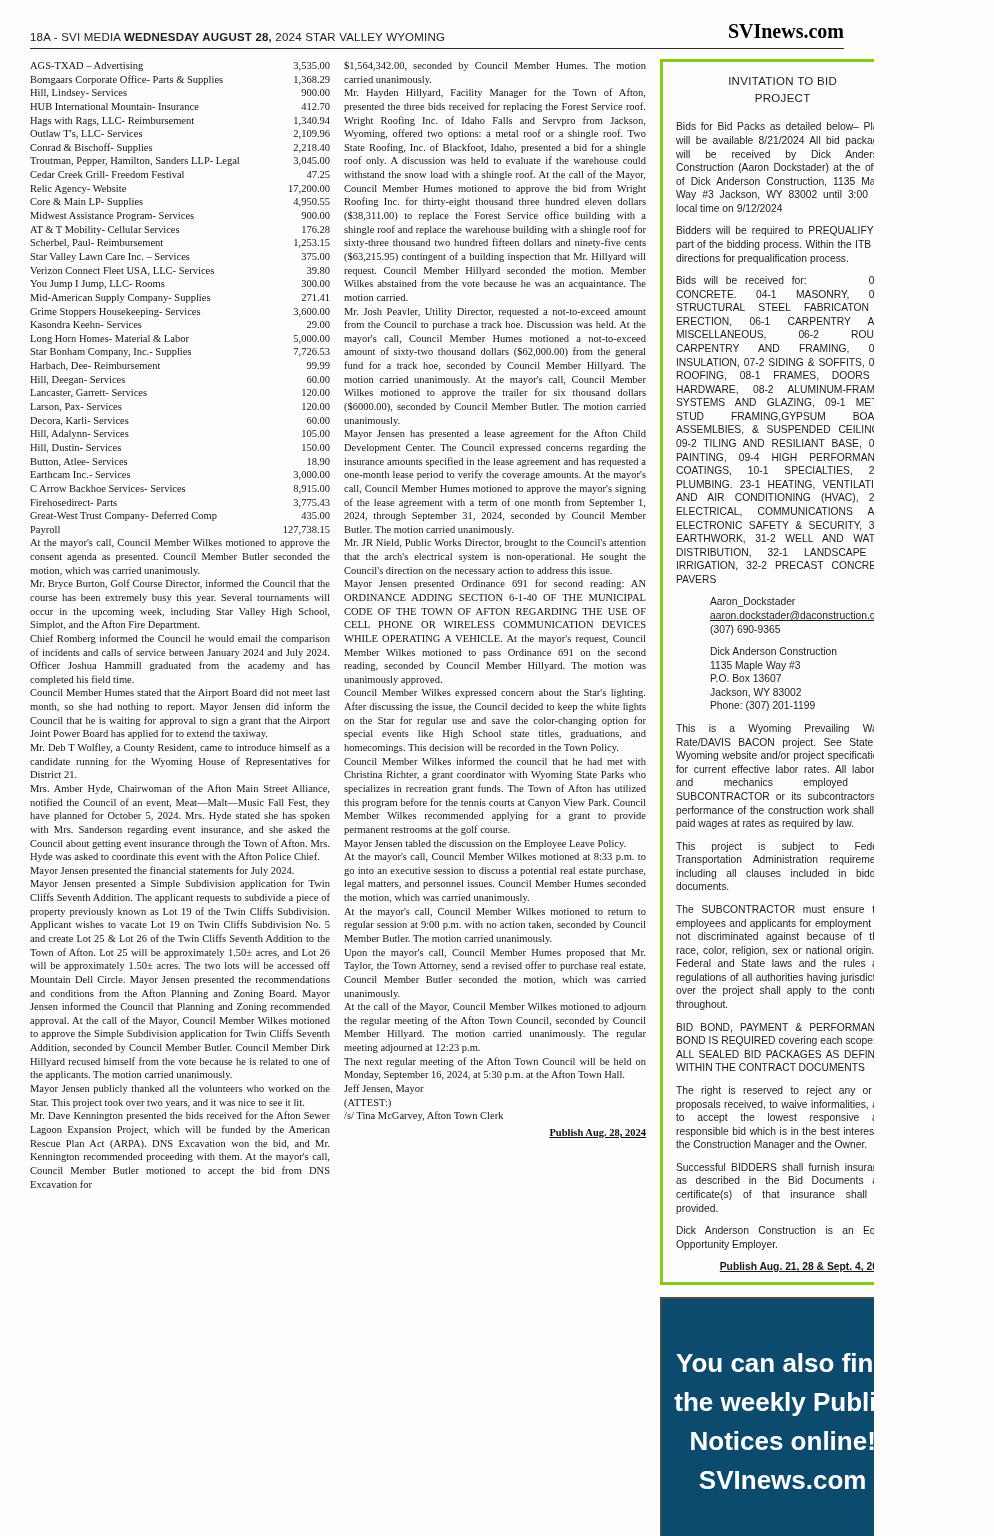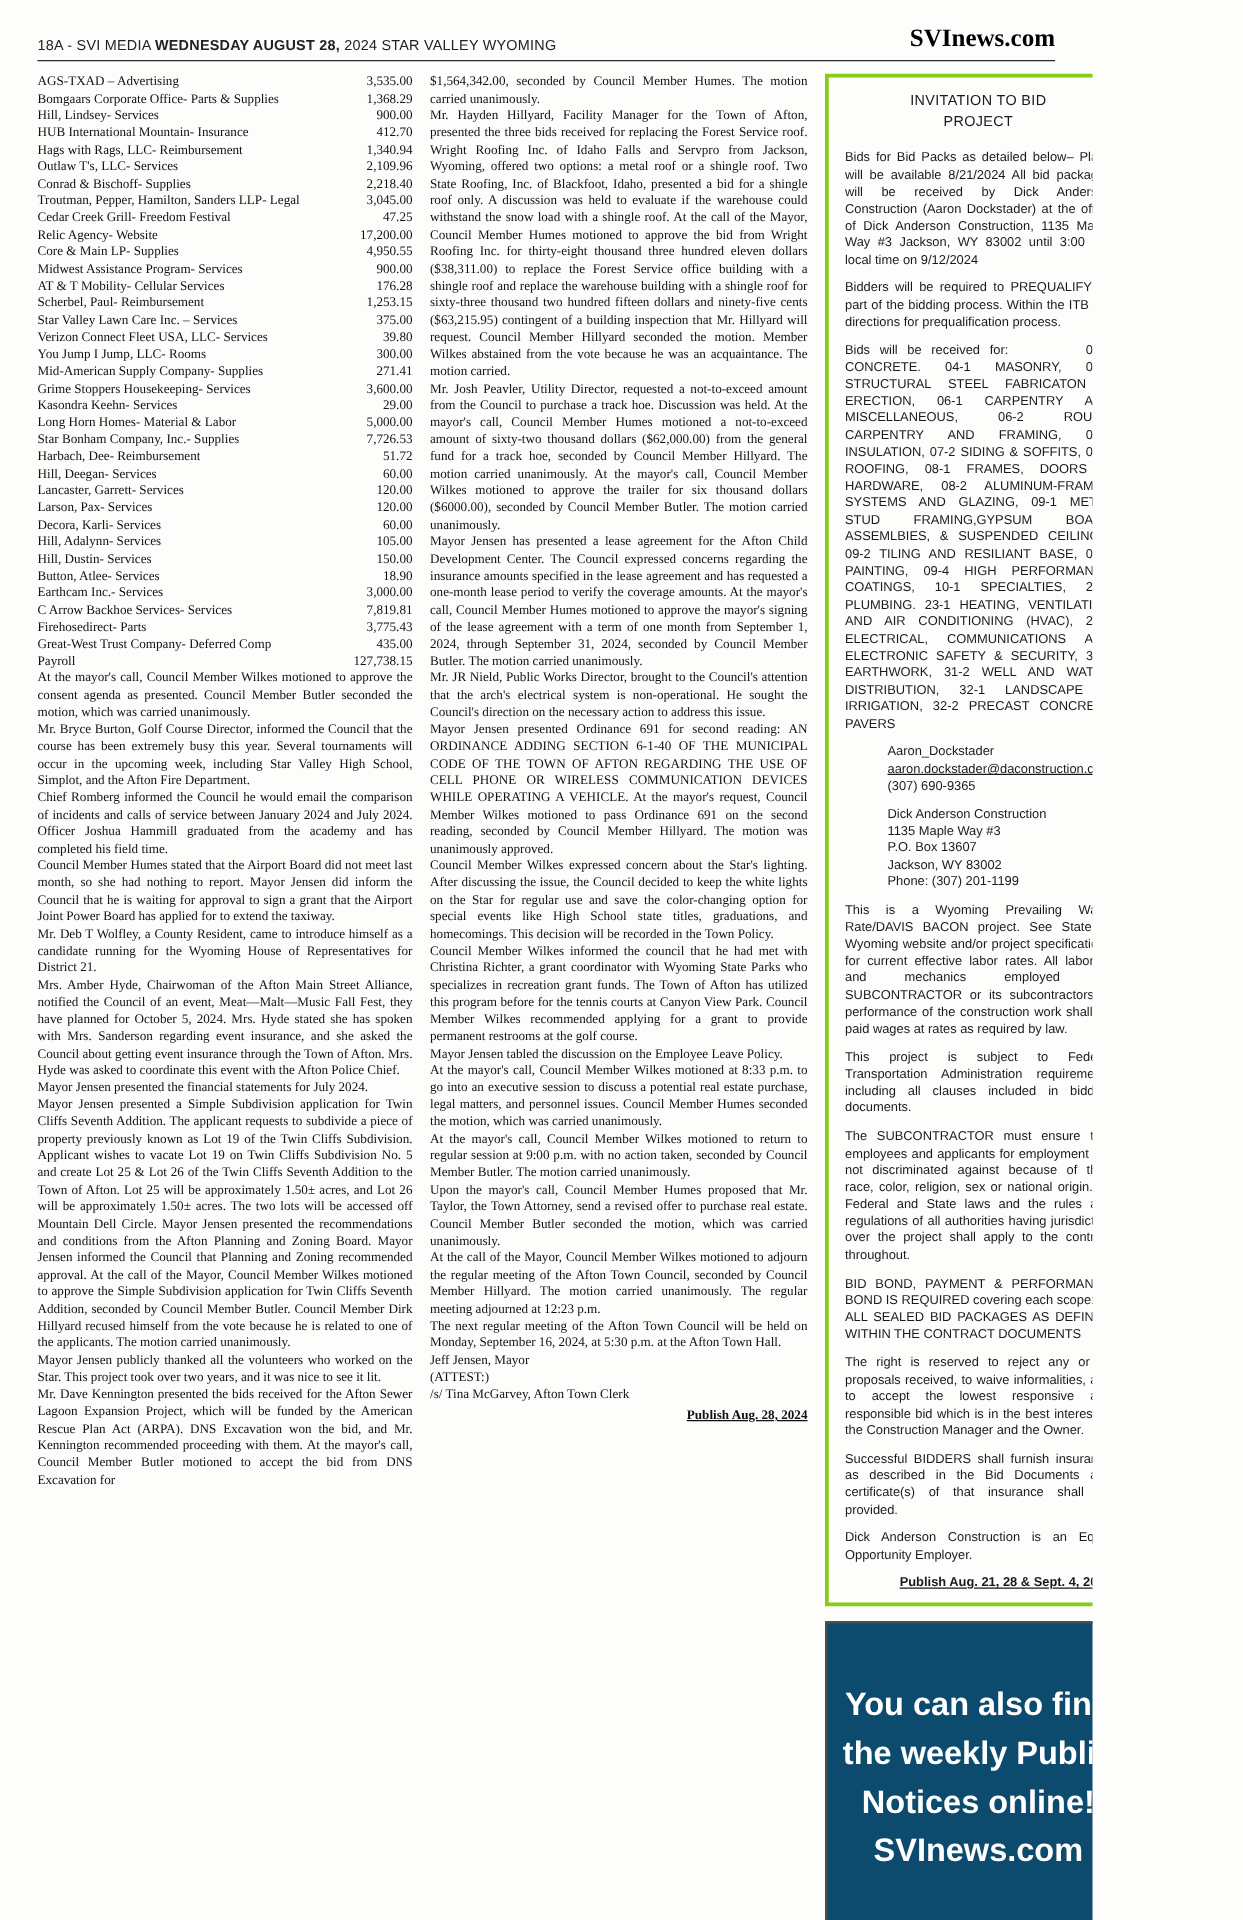--- a/index.html
+++ b/index.html
@@ -162,21 +162,21 @@
             <span class="expense-amount">5,000.00</span>
           </div>
 
           <div class="expense-row">
             <span class="expense-name">Star Bonham Company, Inc.- Supplies</span>
             <span class="expense-amount">7,726.53</span>
           </div>
 
           <div class="expense-row">
             <span class="expense-name">Harbach, Dee- Reimbursement</span>
-            <span class="expense-amount">51.72</span>
+            <span class="expense-amount">99.99</span>
           </div>
 
           <div class="expense-row">
             <span class="expense-name">Hill, Deegan- Services</span>
             <span class="expense-amount">60.00</span>
           </div>
 
           <div class="expense-row">
             <span class="expense-name">Lancaster, Garrett- Services</span>
             <span class="expense-amount">120.00</span>
@@ -207,21 +207,21 @@
             <span class="expense-amount">18.90</span>
           </div>
 
           <div class="expense-row">
             <span class="expense-name">Earthcam Inc.- Services</span>
             <span class="expense-amount">3,000.00</span>
           </div>
 
           <div class="expense-row">
             <span class="expense-name">C Arrow Backhoe Services- Services</span>
-            <span class="expense-amount">7,819.81</span>
+            <span class="expense-amount">8,915.00</span>
           </div>
 
           <div class="expense-row">
             <span class="expense-name">Firehosedirect- Parts</span>
             <span class="expense-amount">3,775.43</span>
           </div>
 
           <div class="expense-row">
             <span class="expense-name">Great-West Trust Company- Deferred Comp</span>
             <span class="expense-amount">435.00</span>

